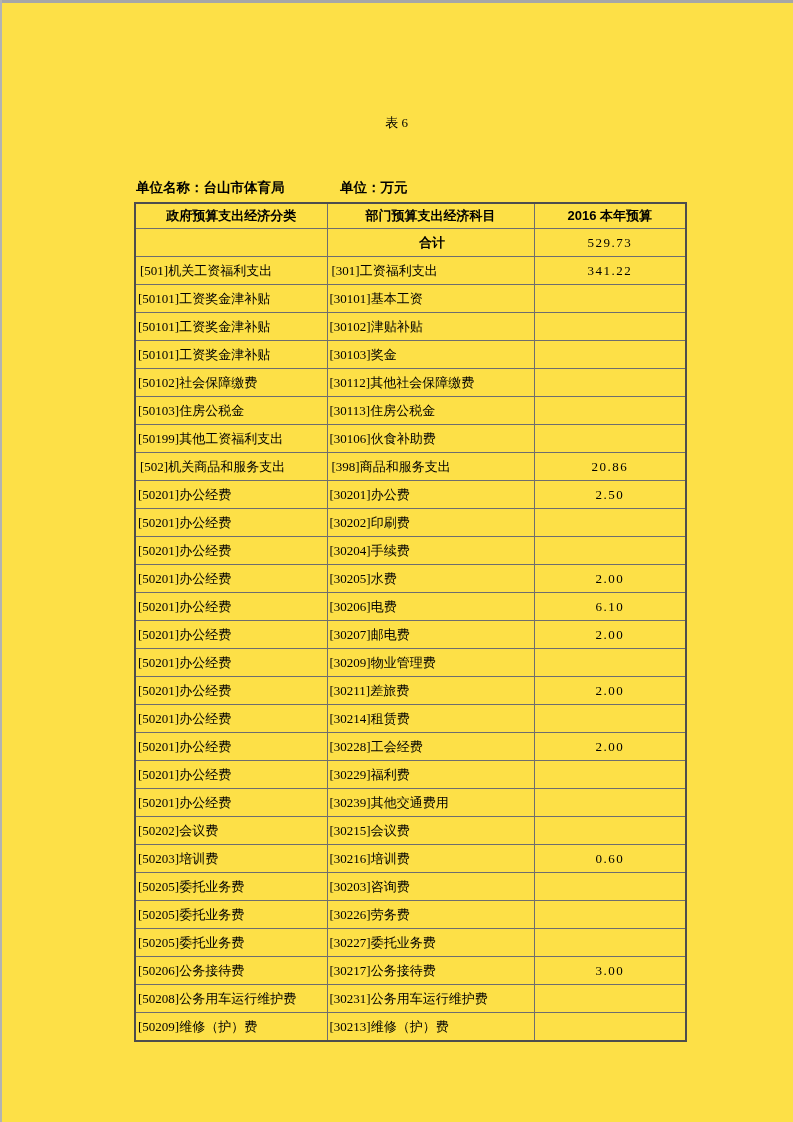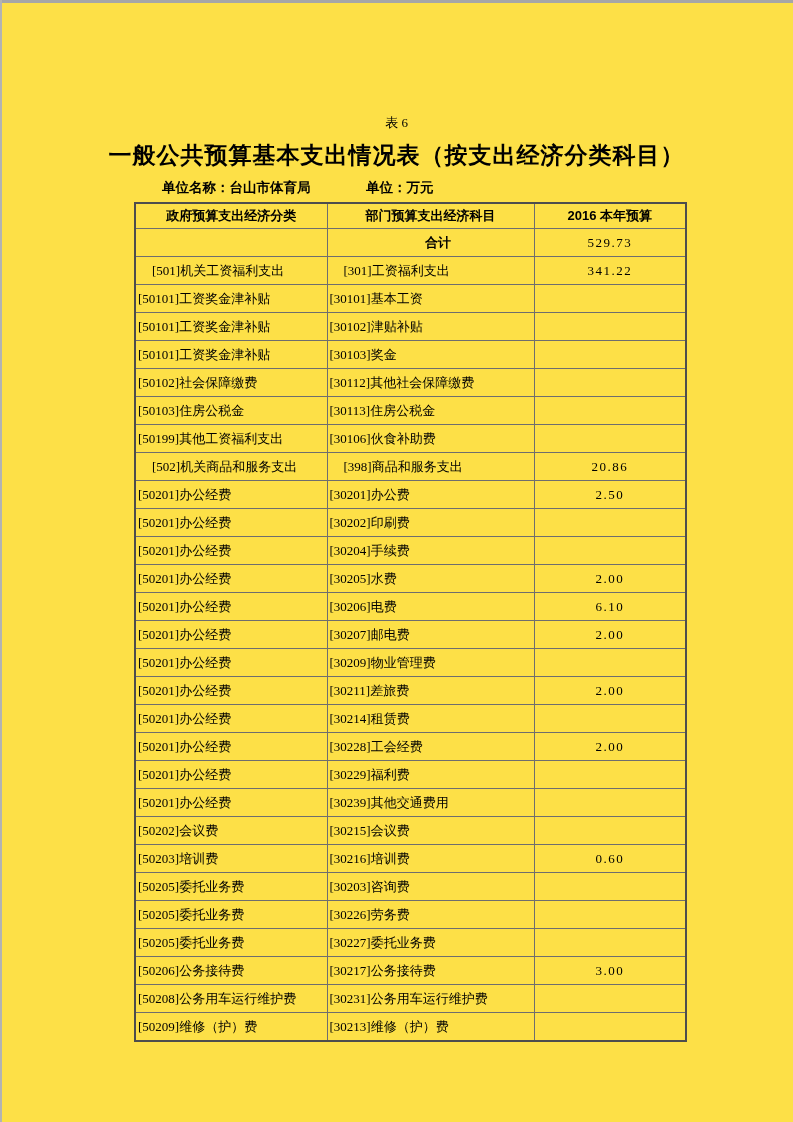--- a/index.html
+++ b/index.html
@@ -33,21 +33,20 @@
     font-size: 23px;
     font-weight: 700;
     letter-spacing: 1px;
     font-family: "Liberation Serif", serif;
   }
   .info-line {
     position: absolute; top: 179px; left: 0; width: 674px; height: 18px;
     font-family: "Liberation Sans", sans-serif;
     font-weight: 700;
     font-size: 13.5px;
-    margin-left: 26px;
   }
   .info-unit-name { position: absolute; left: 136px; top: 0; }
   .info-unit { position: absolute; left: 340px; top: 0; }
   table.budget {
     position: absolute; top: 202px; left: 134px;
     width: 551px;
     border-collapse: collapse;
     table-layout: fixed;
     border: 2px solid #4d4d4d;
   }
@@ -58,21 +57,21 @@
     vertical-align: middle;
   }
   table.budget thead th {
     height: 22px;
     font-family: "Liberation Sans", sans-serif;
     font-weight: 700;
     font-size: 13px;
     text-align: center;
   }
   table.budget tbody td { height: 25px; font-size: 13px; }
-  td.gov, td.dept { text-align: left; padding-left: 16px; }
+  td.gov, td.dept { text-align: left; padding-left: 4px; }
   tr.item td.gov, tr.item td.dept { padding-left: 2px; }
   tr.total td.dept {
     text-align: center;
     font-family: "Liberation Sans", sans-serif;
     font-weight: 700;
   }
   td.amount {
     text-align: center;
     padding: 0;
     font-size: 15px;
@@ -83,21 +82,20 @@
 </style>
 </head>
 <body>
 
 <div class="sheet">
   <div class="edge-top"></div>
   <div class="edge-left"></div>
 
   <div class="table-label">表 6</div>
 
-  <h1 class="doc-title">一般公共预算基本支出情况表（按支出经济分类科目）</h1>
 
   <div class="info-line">
     <span class="info-unit-name"><span>单位名称：</span><span>台山市体育局</span></span>
     <span class="info-unit"><span>单位：</span><span>万元</span></span>
   </div>
 
   <table class="budget">
     <colgroup>
       <col style="width:192px">
       <col style="width:207px">

